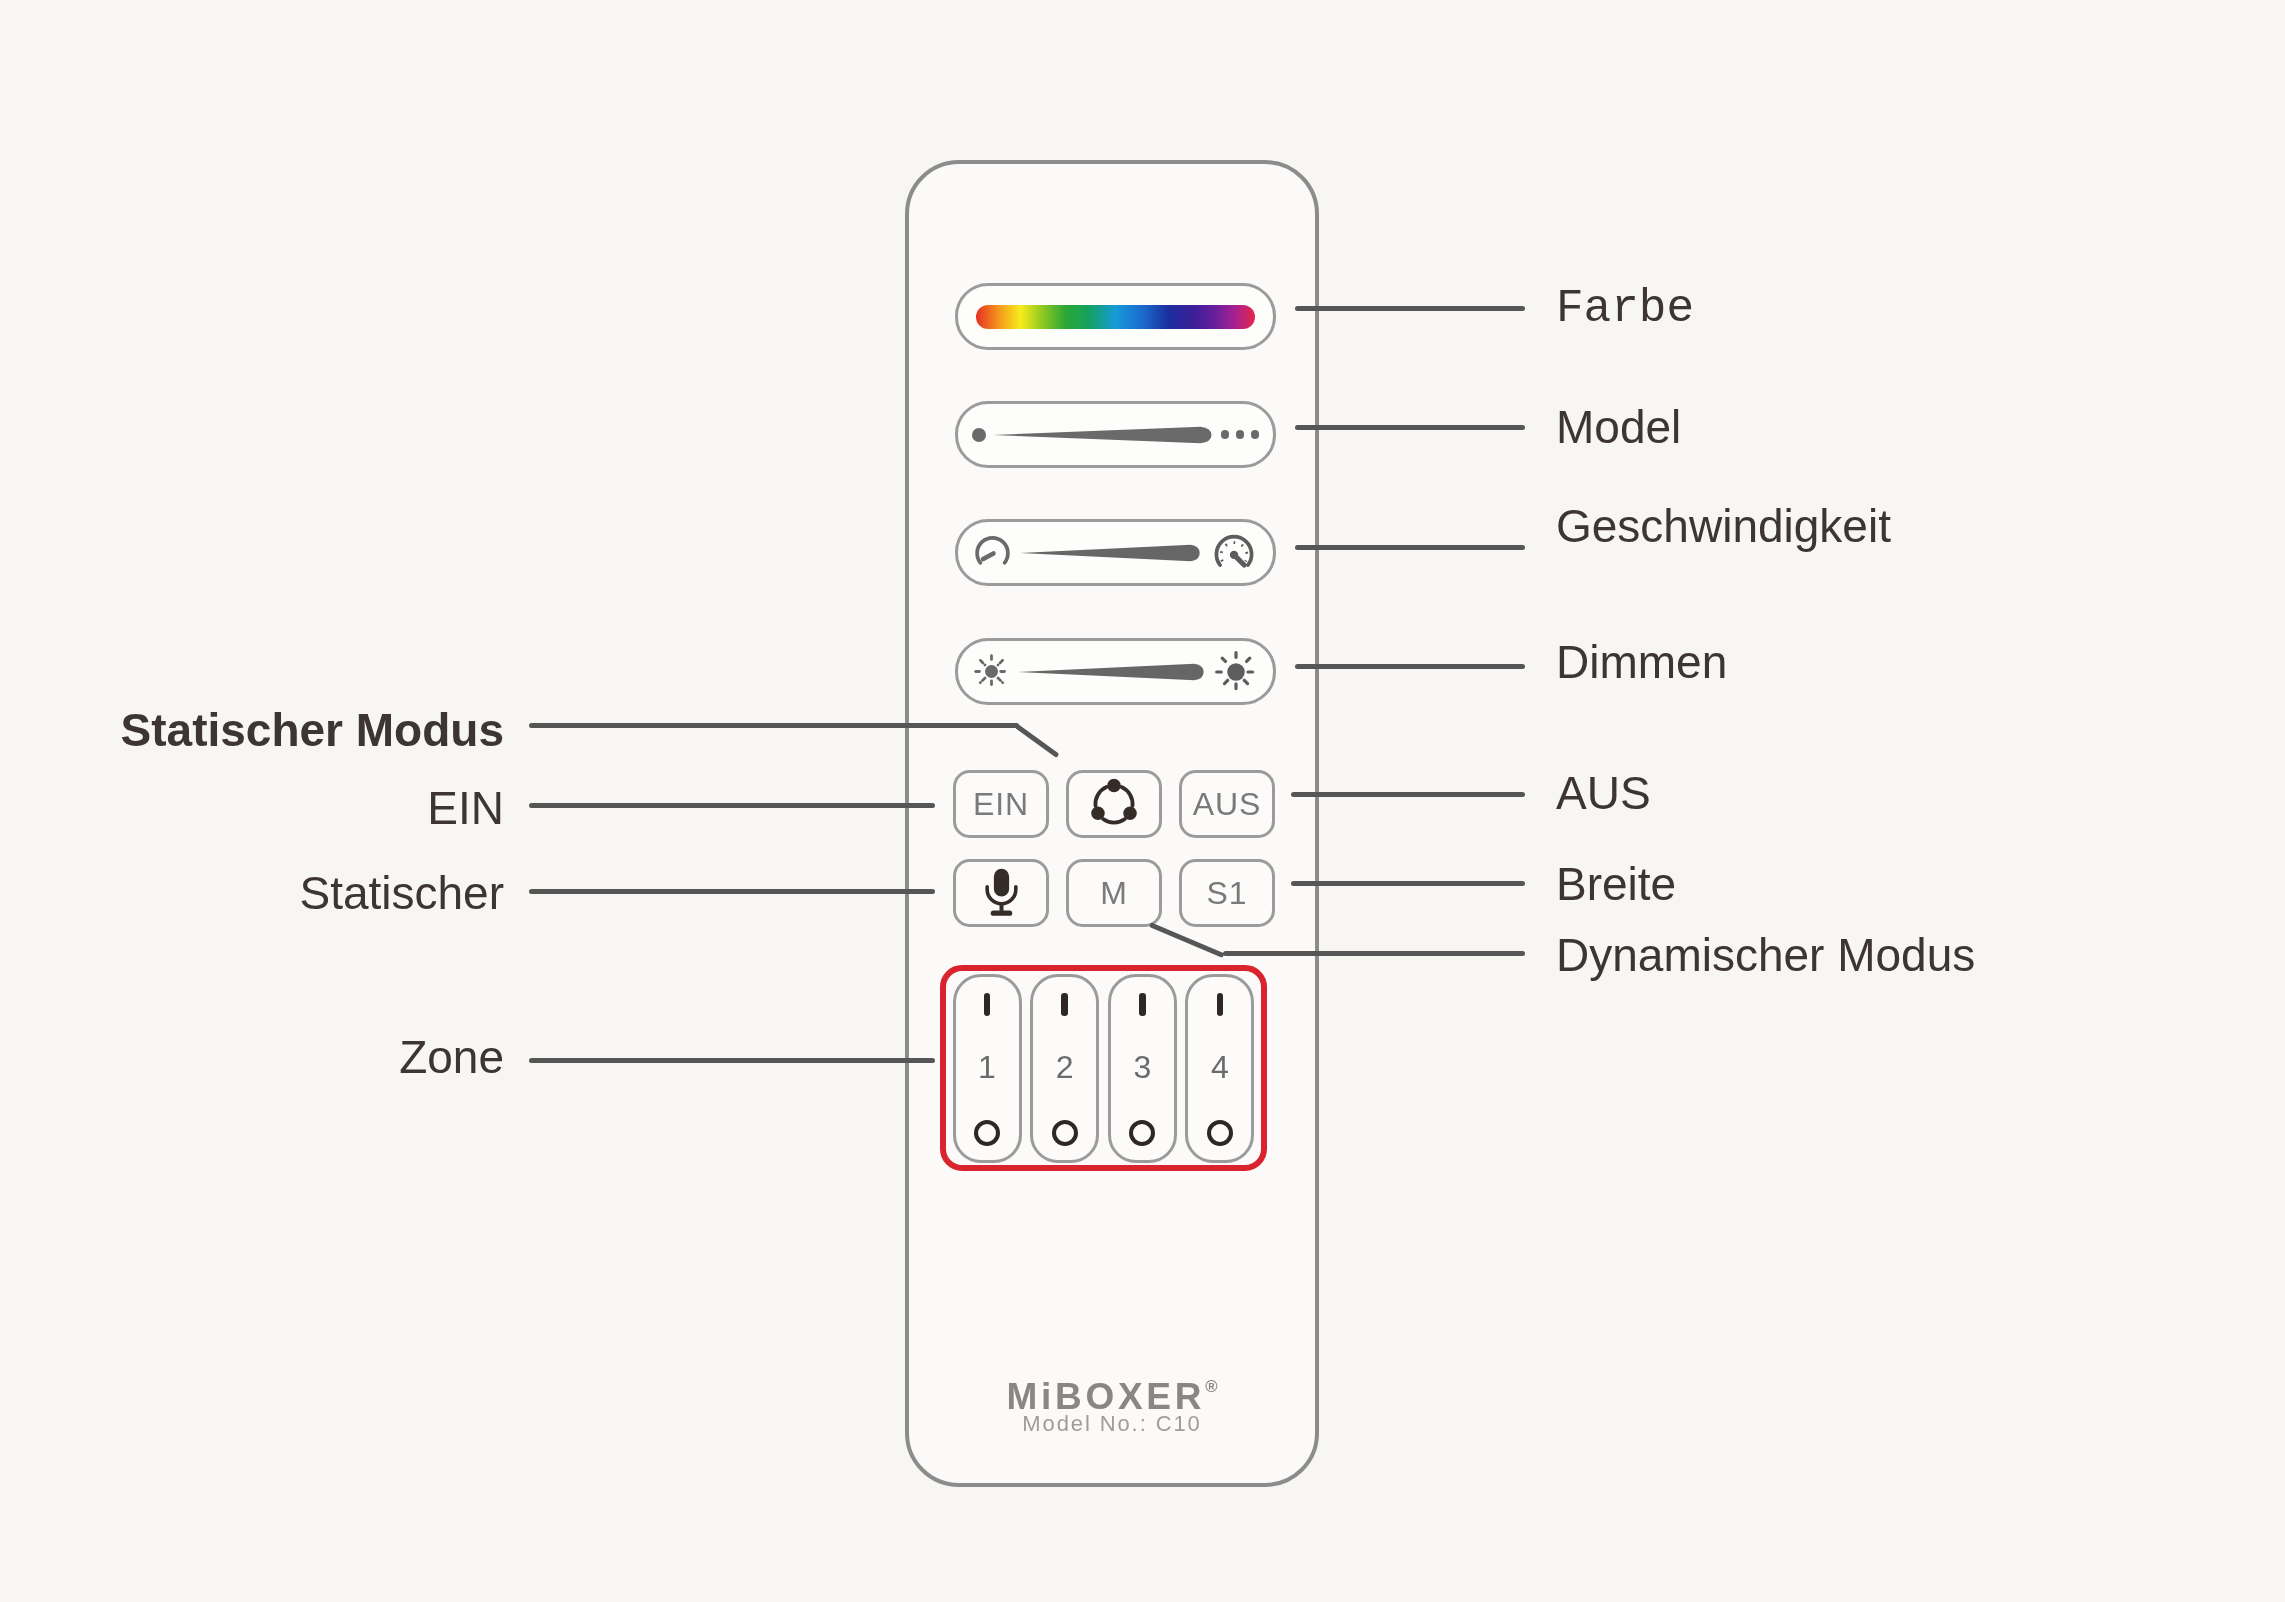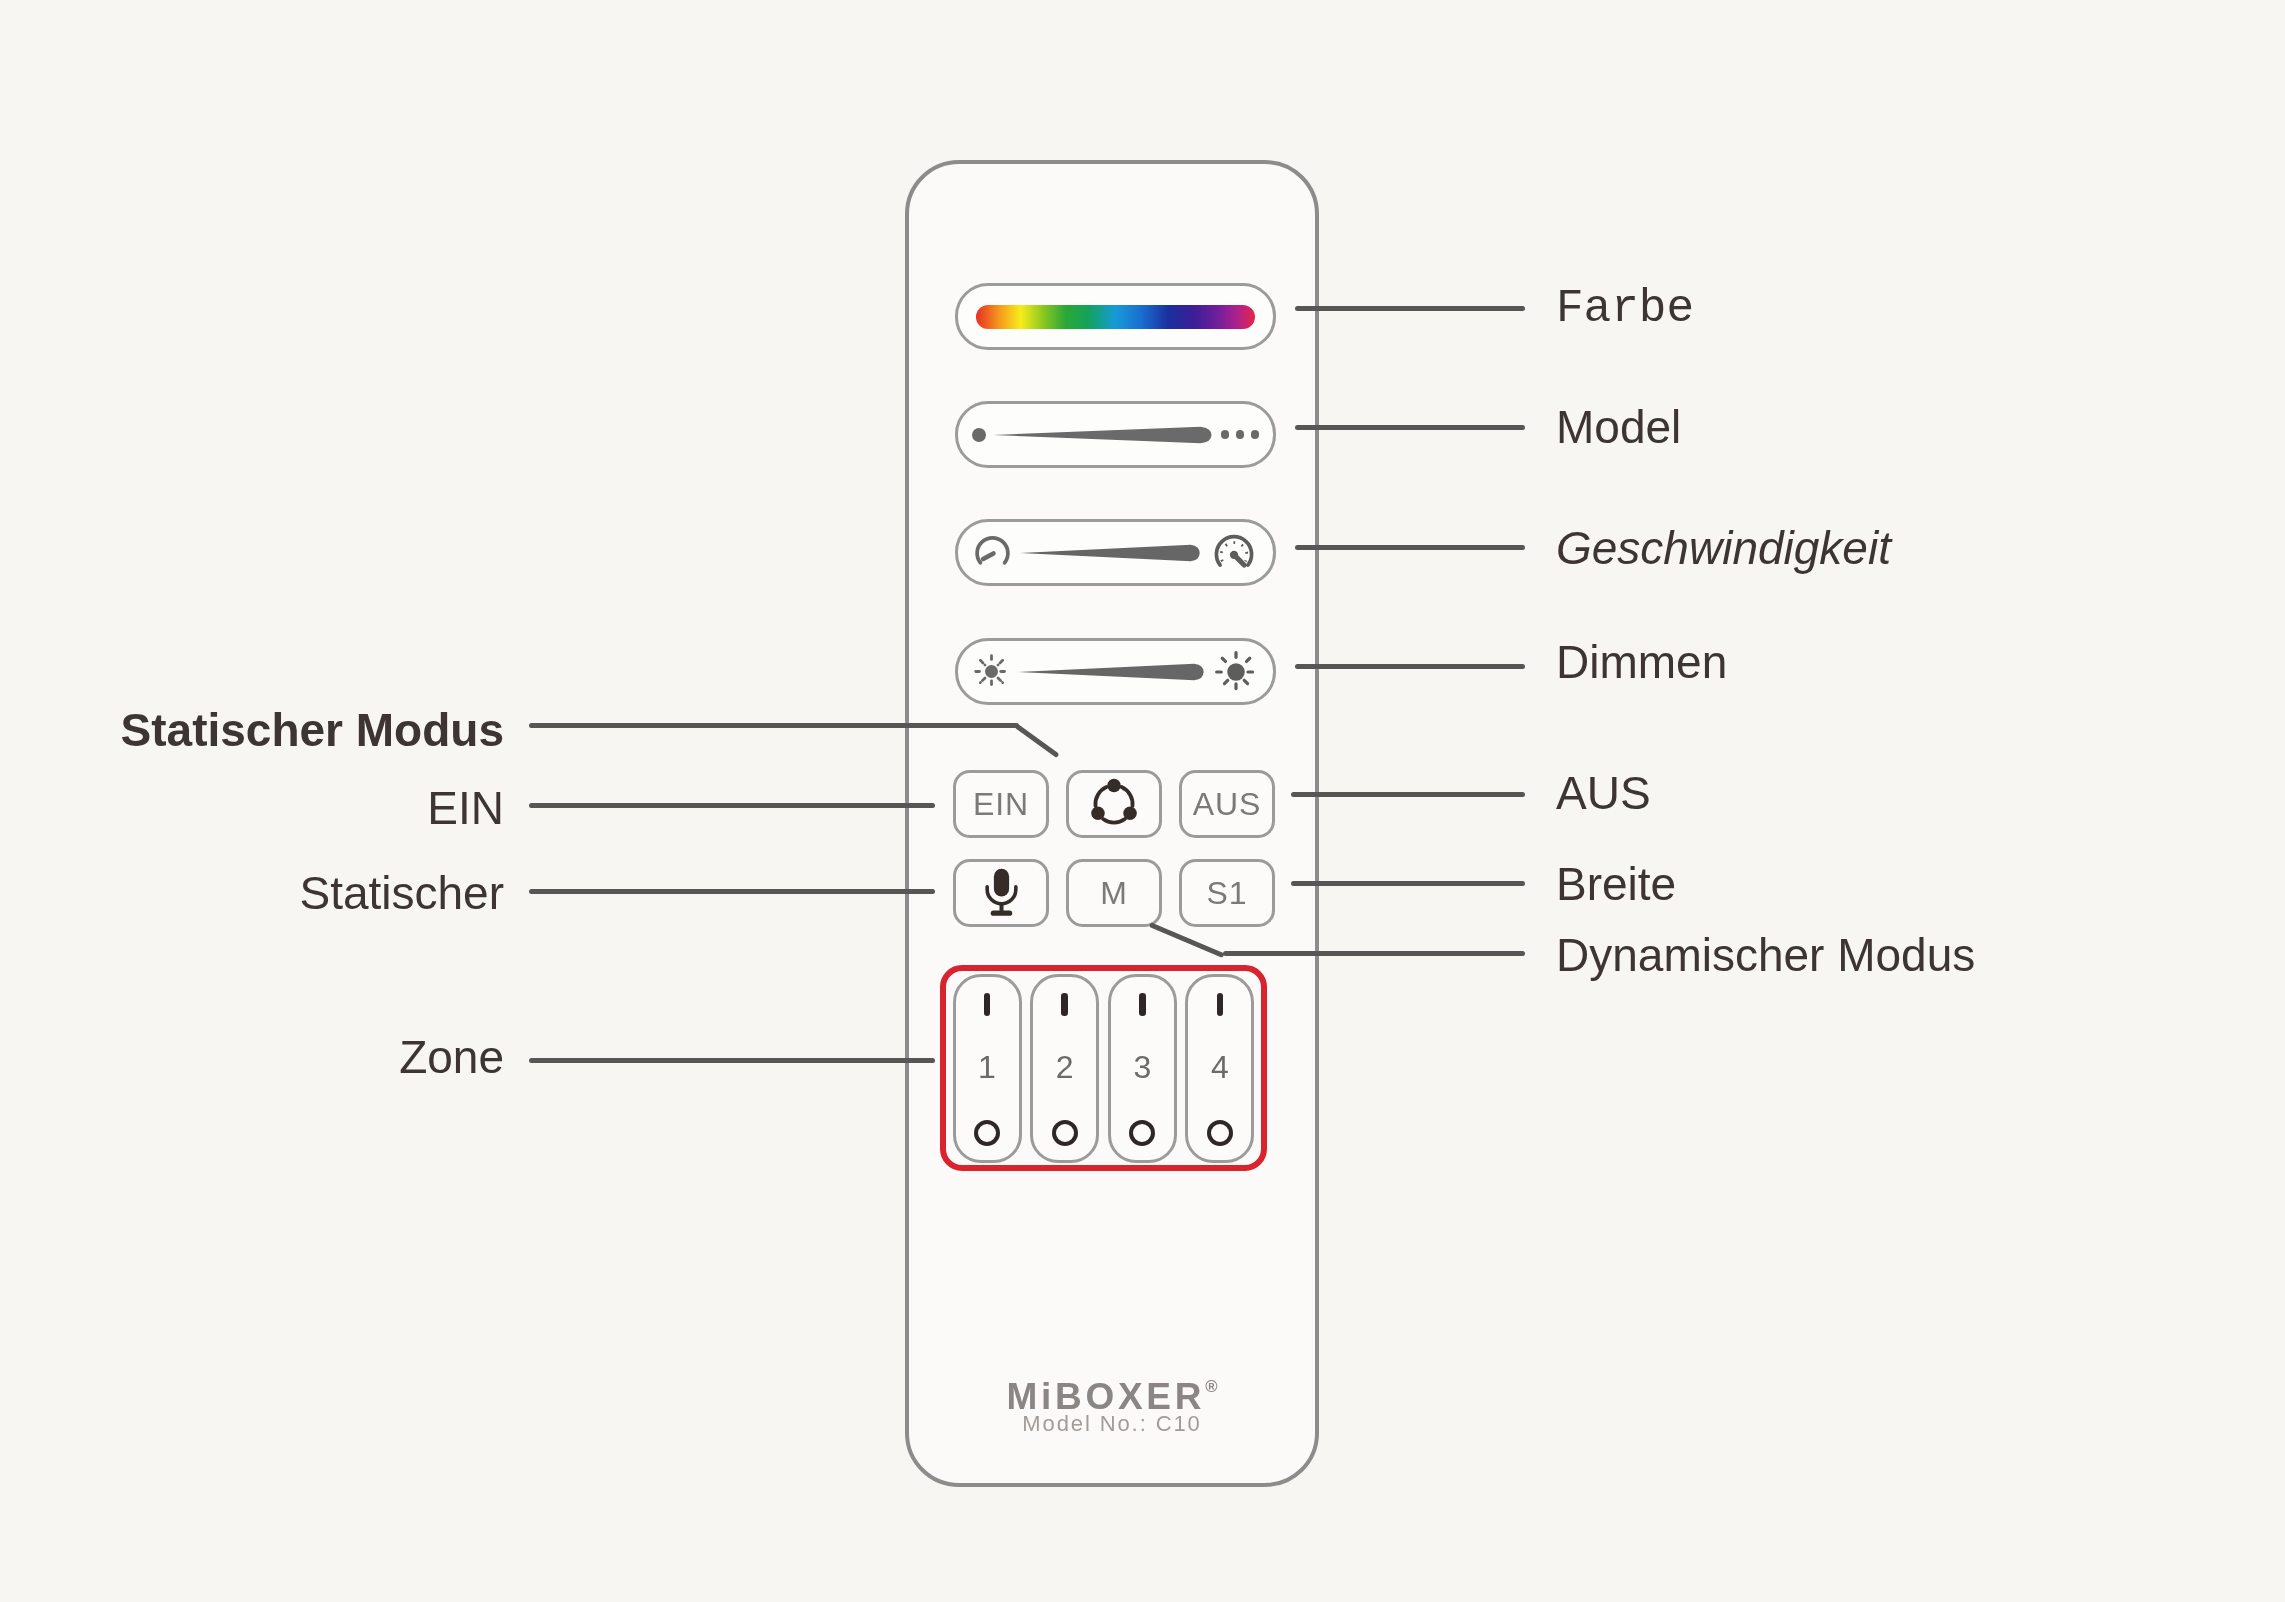--- a/index.html
+++ b/index.html
@@ -232,21 +232,21 @@
     <div class="model">Model No.: C10</div>
   </div>
 
   <div class="lbl lbl-l" style="top:704px;font-weight:bold;">Statischer Modus</div>
   <div class="lbl lbl-l" style="top:782px;">EIN</div>
   <div class="lbl lbl-l" style="top:867px;">Statischer</div>
   <div class="lbl lbl-l" style="top:1031px;">Zone</div>
 
   <div class="lbl lbl-r" style="top:283px;font-family:Liberation Mono, monospace;">Farbe</div>
   <div class="lbl lbl-r" style="top:401px;">Model</div>
-  <div class="lbl lbl-r" style="top:522px;font-style:italic;">Geschwindigkeit</div>
+  <div class="lbl lbl-r" style="top:500px;">Geschwindigkeit</div>
   <div class="lbl lbl-r" style="top:636px;">Dimmen</div>
   <div class="lbl lbl-r" style="top:767px;">AUS</div>
   <div class="lbl lbl-r" style="top:858px;">Breite</div>
   <div class="lbl lbl-r" style="top:929px;">Dynamischer Modus</div>
 
   <div class="cline" style="left:529px;top:723px;width:490px;"></div>
   <div class="cline diag" style="left:1016px;top:723px;width:52px;transform:rotate(36deg);"></div>
   <div class="cline" style="left:529px;top:803px;width:406px;"></div>
   <div class="cline" style="left:529px;top:889px;width:406px;"></div>
   <div class="cline" style="left:529px;top:1058px;width:406px;"></div>

